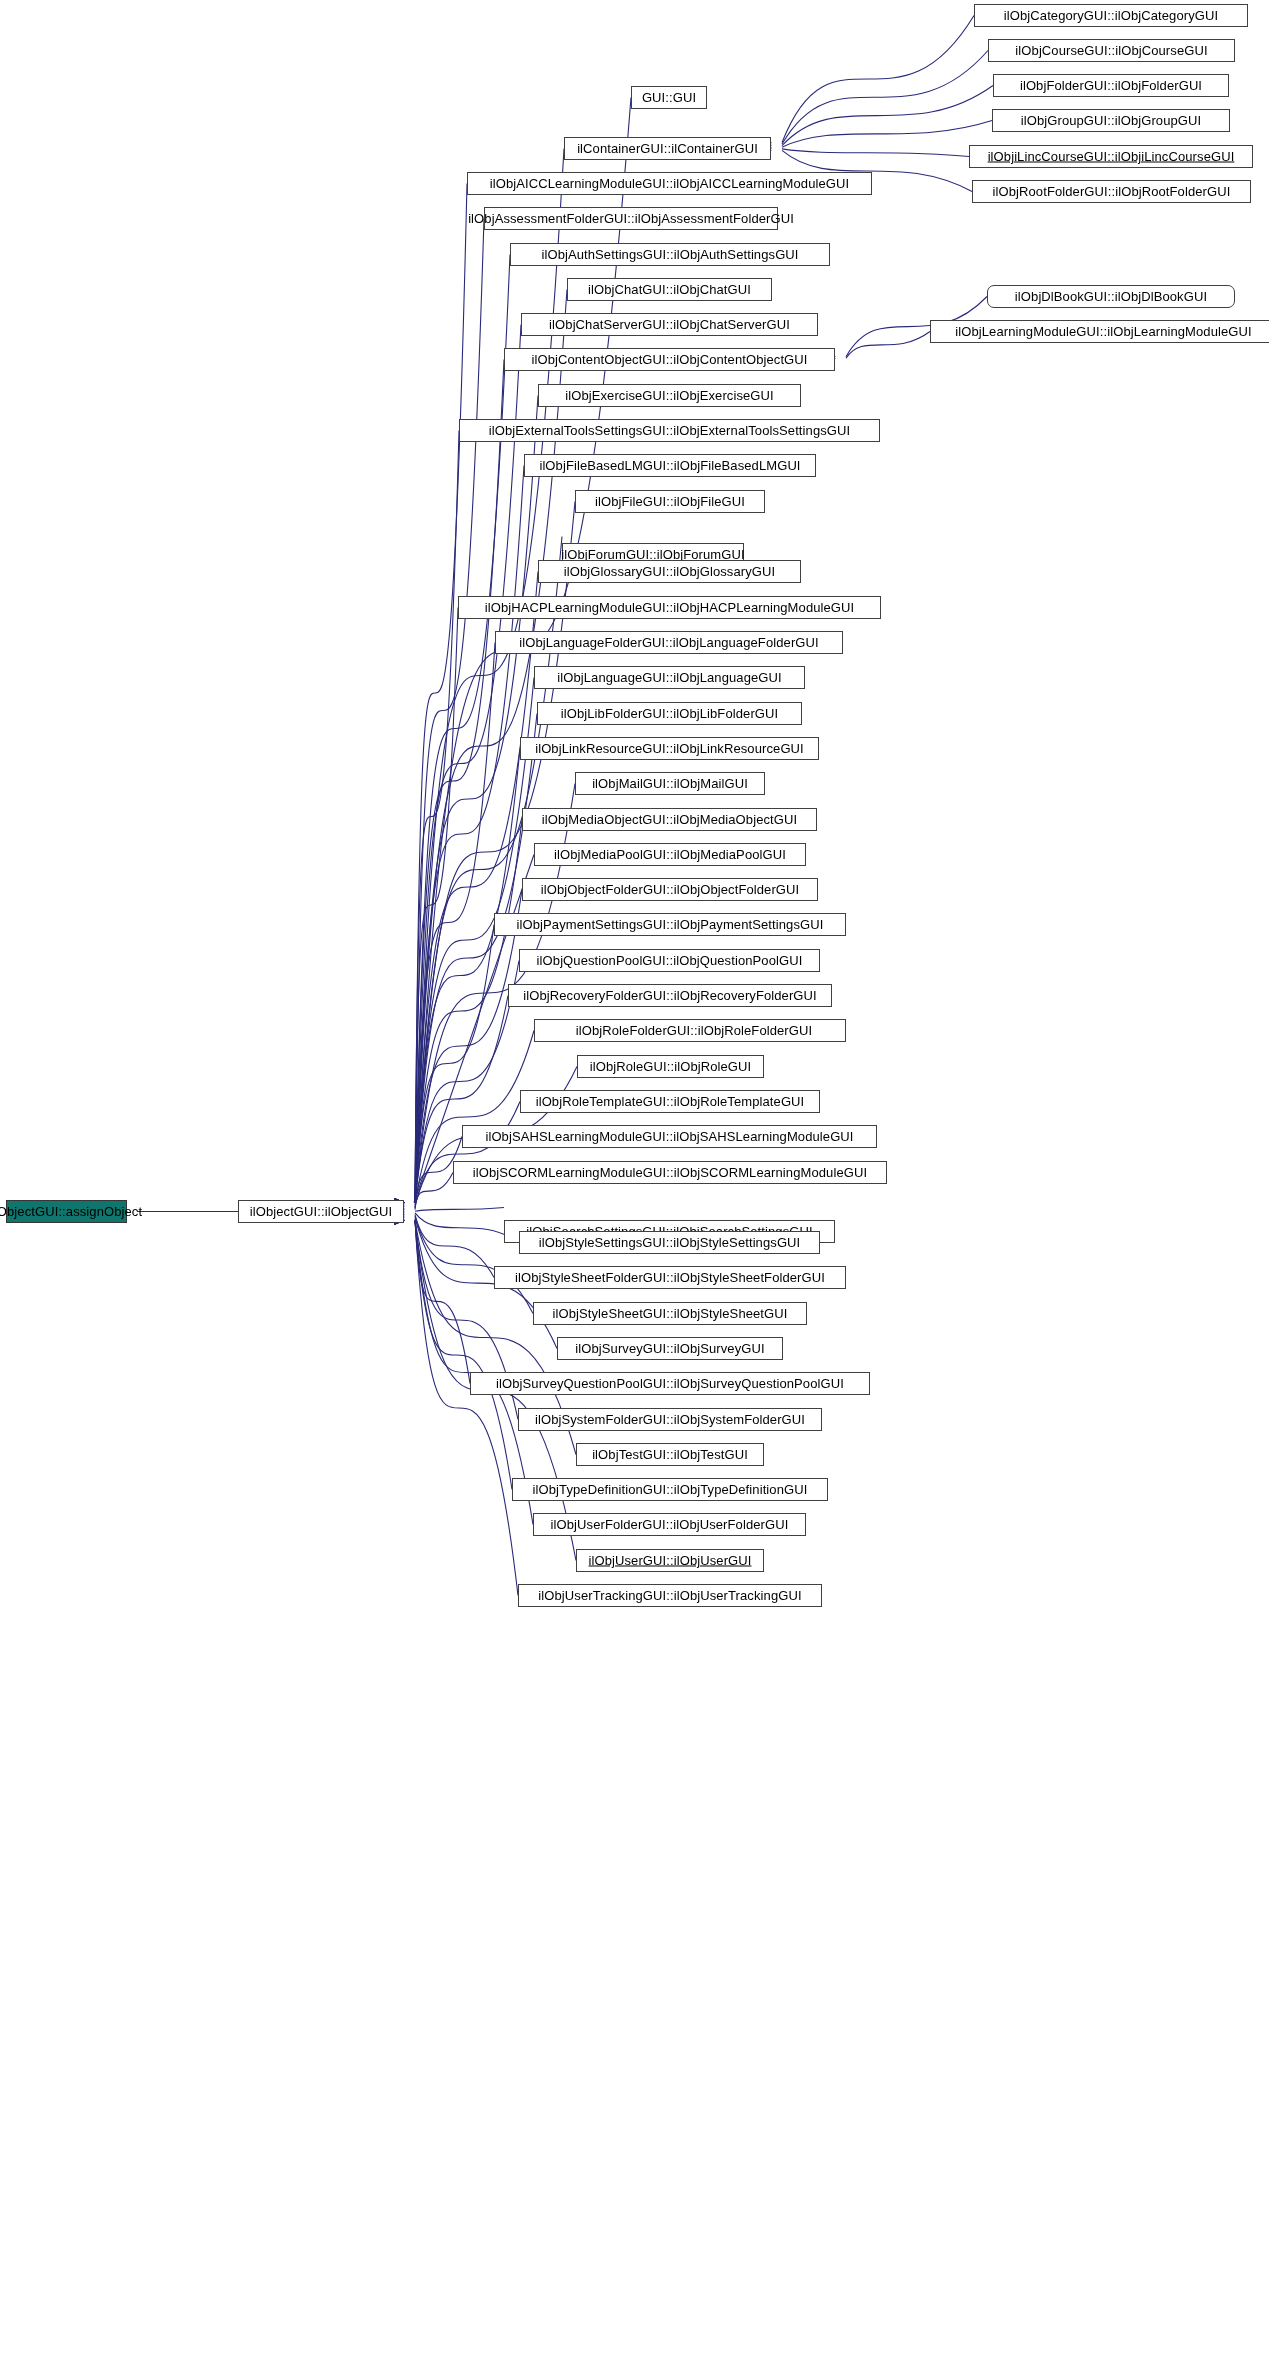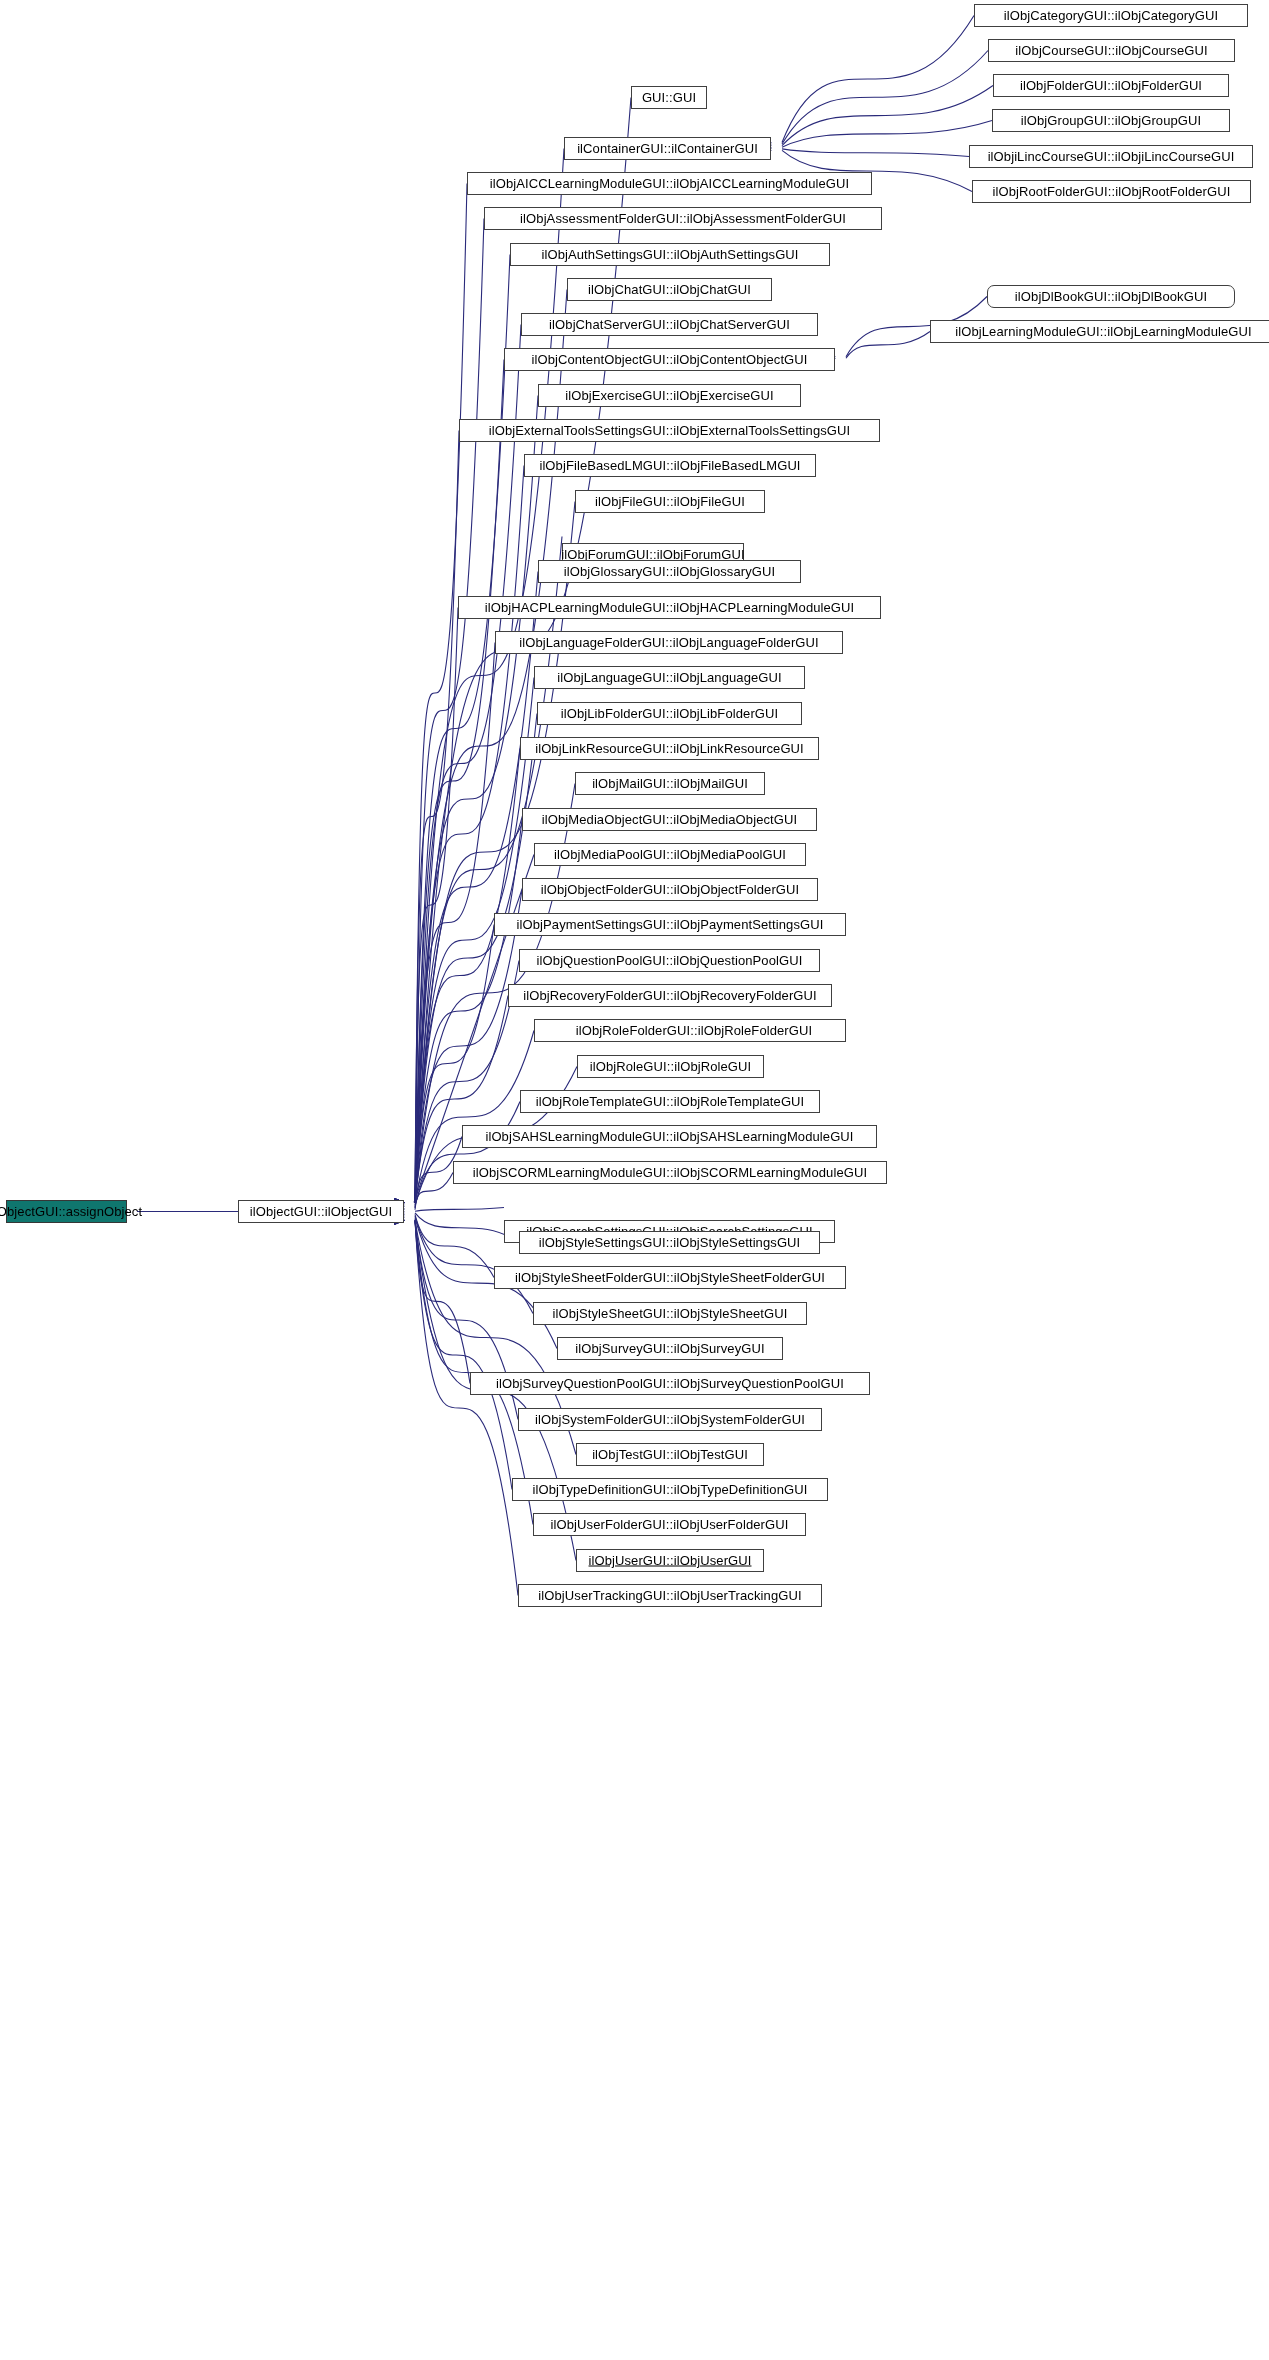--- a/index.html
+++ b/index.html
@@ -172,21 +172,21 @@
       </div>
       <div class="node" style="left: 631px; top: 86px; width: 76px;">
         <span class="nlabel">GUI::GUI</span>
       </div>
       <div class="node" style="left: 564px; top: 137px; width: 207px;">
         <span class="nlabel">ilContainerGUI::ilContainerGUI</span>
       </div>
       <div class="node" style="left: 467px; top: 172px; width: 405px;">
         <span class="nlabel">ilObjAICCLearningModuleGUI::ilObjAICCLearningModuleGUI</span>
       </div>
-      <div class="node" style="left: 484px; top: 207px; width: 398px;">
+      <div class="node" style="left: 484px; top: 207px; width: 294px;">
         <span class="nlabel">ilObjAssessmentFolderGUI::ilObjAssessmentFolderGUI</span>
       </div>
       <div class="node" style="left: 510px; top: 243px; width: 320px;">
         <span class="nlabel">ilObjAuthSettingsGUI::ilObjAuthSettingsGUI</span>
       </div>
       <div class="node" style="left: 567px; top: 278px; width: 205px;">
         <span class="nlabel">ilObjChatGUI::ilObjChatGUI</span>
       </div>
       <div class="node" style="left: 521px; top: 313px; width: 297px;">
         <span class="nlabel">ilObjChatServerGUI::ilObjChatServerGUI</span>
@@ -304,21 +304,21 @@
       </div>
       <div class="node" style="left: 988px; top: 39px; width: 247px;">
         <span class="nlabel">ilObjCourseGUI::ilObjCourseGUI</span>
       </div>
       <div class="node" style="left: 993px; top: 74px; width: 236px;">
         <span class="nlabel">ilObjFolderGUI::ilObjFolderGUI</span>
       </div>
       <div class="node" style="left: 992px; top: 109px; width: 238px;">
         <span class="nlabel">ilObjGroupGUI::ilObjGroupGUI</span>
       </div>
-      <div class="node" style="left: 969px; top: 145px; width: 284px;">
+      <div class="node" style="left: 969px; top: 145px; width: 284px; text-decoration: underline;">
         <span class="nlabel">ilObjiLincCourseGUI::ilObjiLincCourseGUI</span>
       </div>
       <div class="node" style="left: 972px; top: 180px; width: 279px;">
         <span class="nlabel">ilObjRootFolderGUI::ilObjRootFolderGUI</span>
       </div>
       <div class="node" style="left: 987px; top: 285px; width: 248px; border-radius: 7px;">
         <span class="nlabel">ilObjDlBookGUI::ilObjDlBookGUI</span>
       </div>
       <div class="node" style="left: 930px; top: 320px; width: 347px;">
         <span class="nlabel">ilObjLearningModuleGUI::ilObjLearningModuleGUI</span>

